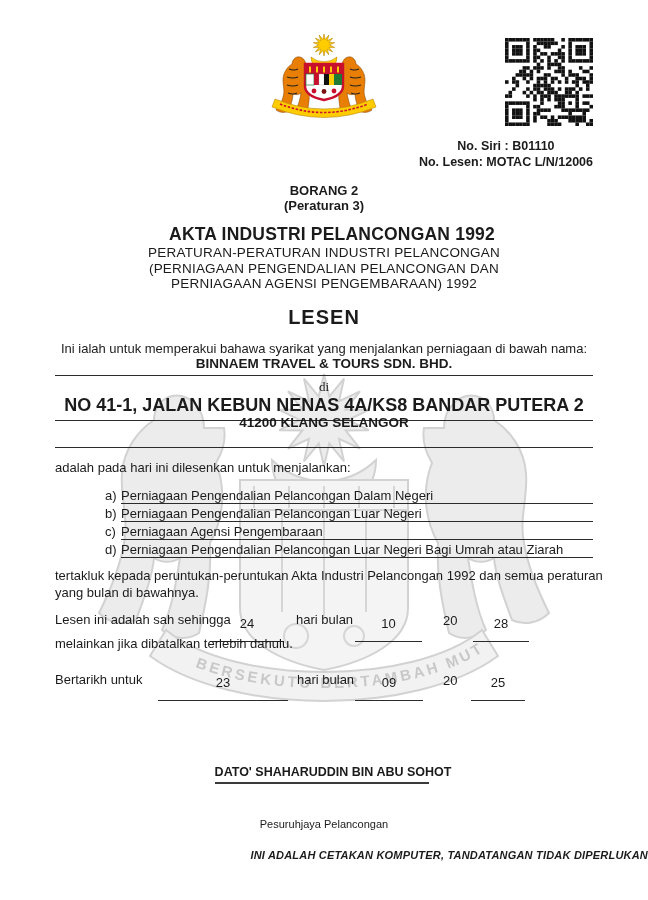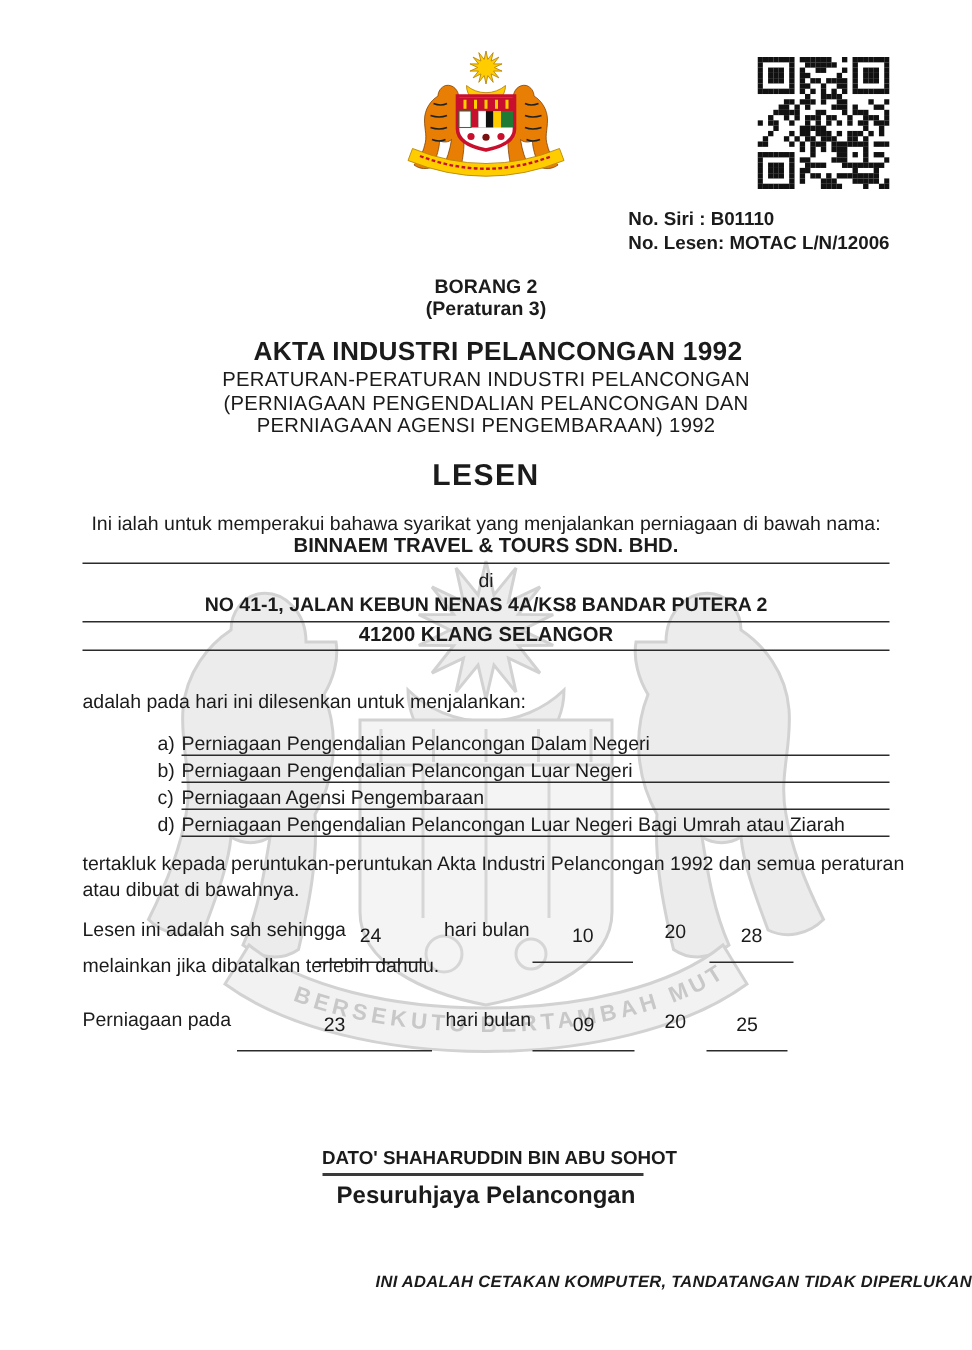--- a/index.html
+++ b/index.html
@@ -2,41 +2,41 @@
 <html><head>
 <meta charset="utf-8">
 <style>
   html,body{margin:0;padding:0;background:#fff;}
   .page{
     position:relative;width:648px;height:900px;background:#fff;overflow:hidden;
     font-family:"Liberation Sans","DejaVu Sans",sans-serif;color:#1b1b1b;
   }
   .abs{position:absolute;}
   .ctr{left:0;right:0;text-align:center;}
-  .serial{right:55px;top:138px;text-align:left;font-weight:bold;font-size:12.5px;line-height:16px;}
+  .serial{right:55px;top:138px;text-align:center;font-weight:bold;font-size:12.5px;line-height:16px;}
   .form-head{top:183px;font-weight:bold;font-size:13px;line-height:15px;}
   .act-title{top:224px;font-weight:bold;font-size:17.5px;letter-spacing:.2px;margin-left:16px;}
   .reg-lines{top:245px;font-size:13.5px;line-height:15.5px;letter-spacing:.2px;}
   .lesen{top:306px;font-weight:bold;font-size:20px;letter-spacing:1px;}
   .intro{top:341px;font-size:13px;}
   .uline-block{left:55px;right:55px;text-align:center;border-bottom:1.6px solid #2b2b2b;}
   .company{top:356px;font-weight:bold;font-size:13.5px;padding-bottom:4px;}
-  .di{top:379px;font-size:13px;}
-  .addr1{top:395px;font-weight:bold;font-size:13px;padding-bottom:4px;}
-  .addr2{top:415px;font-weight:bold;font-size:13.5px;padding-bottom:3px;}
+  .di{top:379px;font-size:13px;font-family:Liberation Serif, serif;}
+  .addr1{top:395px;font-weight:bold;font-size:18px;padding-bottom:4px;}
+  .addr2{top:415px;font-weight:bold;font-size:13.5px;padding-bottom:17px;}
   .lead{left:55px;font-size:13px;}
   .act-row{position:absolute;left:105px;right:55px;display:flex;font-size:13px;height:16px;line-height:15px;}
   .act-letter{width:16px;flex:none;}
   .act-text{flex:1;border-bottom:1.6px solid #2b2b2b;}
   .blank{position:absolute;display:flex;align-items:flex-end;justify-content:center;
          border-bottom:1.6px solid #2b2b2b;font-weight:normal;font-size:13px;padding-bottom:10px;height:24px;}
   .plain20{position:absolute;font-size:13px;}
   .sig-name{top:765px;font-weight:bold;font-size:12.5px;margin-left:18px;}
   .sig-line{left:215px;width:214px;top:782px;border-top:2px solid #3a3a3a;height:0;}
-  .sig-role{top:789px;font-weight:bold;font-size:16px;}
+  .sig-role{top:818px;font-weight:normal;font-size:11px;}
   .footer{top:849px;font-weight:bold;font-style:italic;font-size:11px;letter-spacing:.2px;text-align:right;}
   .wm{left:54px;top:368px;z-index:0;}
   .content-layer{position:absolute;inset:0;z-index:1;}
   svg{display:block;}
 </style>
 </head>
 <body>
 
 <div class="page">
 
@@ -500,31 +500,31 @@
     <div class="act-row" style="top:524px">
       <span class="act-letter">c)</span>
       <span class="act-text">Perniagaan Agensi Pengembaraan</span>
     </div>
     <div class="act-row" style="top:542px">
       <span class="act-letter">d)</span>
       <span class="act-text">Perniagaan Pengendalian Pelancongan Luar Negeri Bagi Umrah atau Ziarah</span>
     </div>
 
     <div class="abs lead" style="top:568px">tertakluk kepada peruntukan-peruntukan Akta Industri Pelancongan 1992 dan semua peraturan</div>
-    <div class="abs lead" style="top:585px">atau dibuat di bawahnya.</div>
+    <div class="abs lead" style="top:585px">yang bulan di bawahnya.</div>
 
     <span class="abs lead" style="top:612px">Lesen ini adalah sah sehingga</span>
     <span class="blank" style="left:210px;top:607px;width:74px">24</span>
     <span class="abs" style="left:296px;top:612px;font-size:13px">hari bulan</span>
     <span class="blank" style="left:355px;top:607px;width:67px">10</span>
     <span class="plain20" style="left:443px;top:613px">20</span>
     <span class="blank" style="left:473px;top:607px;width:56px">28</span>
     <div class="abs lead" style="top:636px">melainkan jika dibatalkan terlebih dahulu.</div>
 
-    <span class="abs lead" style="top:672px">Perniagaan pada</span>
+    <span class="abs lead" style="top:672px">Bertarikh untuk</span>
     <span class="blank" style="left:158px;top:666px;width:130px">23</span>
     <span class="abs" style="left:297px;top:672px;font-size:13px">hari bulan</span>
     <span class="blank" style="left:355px;top:666px;width:68px">09</span>
     <span class="plain20" style="left:443px;top:673px">20</span>
     <span class="blank" style="left:471px;top:666px;width:54px">25</span>
 
     <div class="abs ctr sig-name">DATO' SHAHARUDDIN BIN ABU SOHOT</div>
     <div class="abs sig-line"></div>
     <div class="abs ctr sig-role">Pesuruhjaya Pelancongan</div>
 

